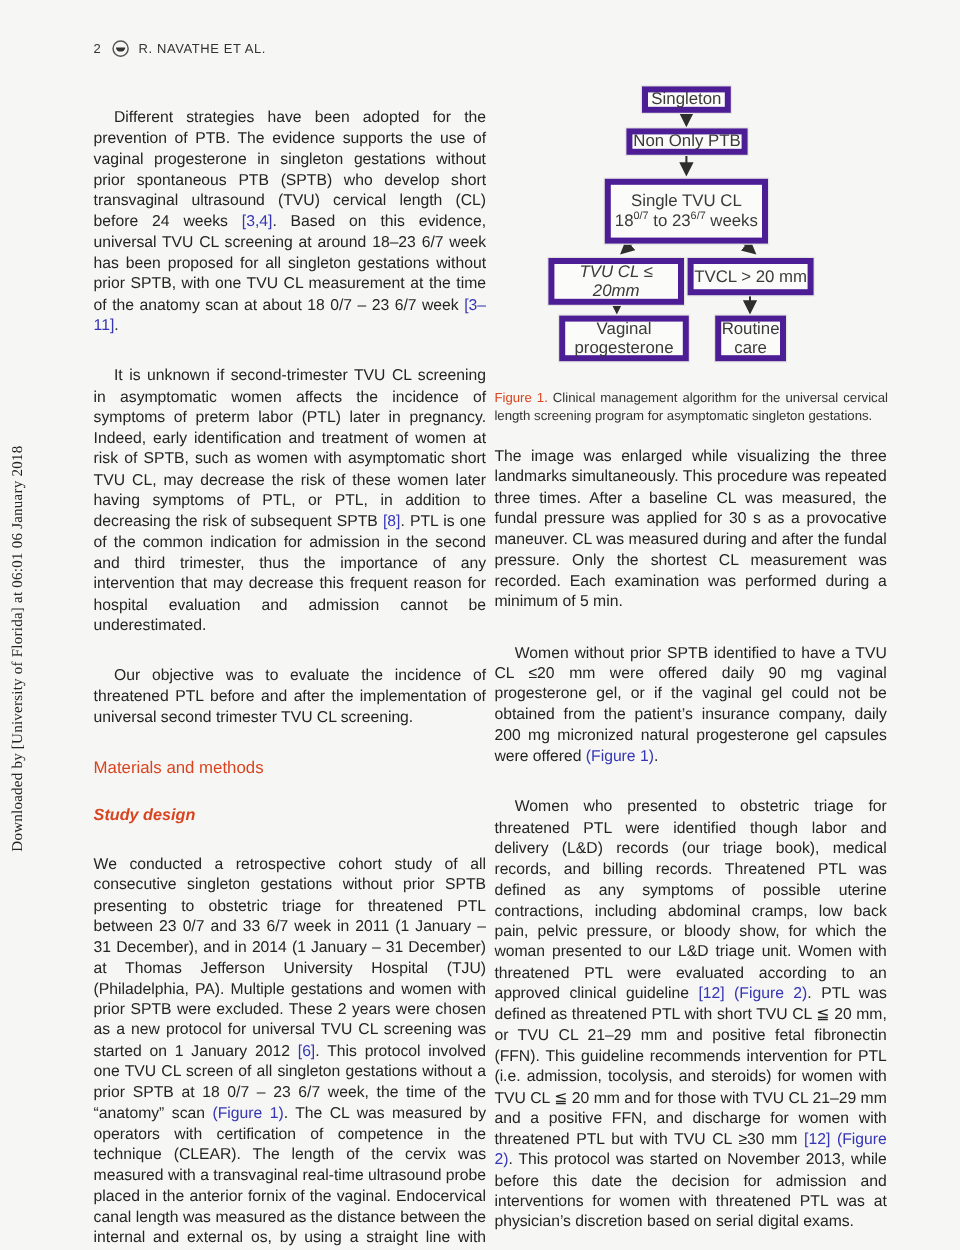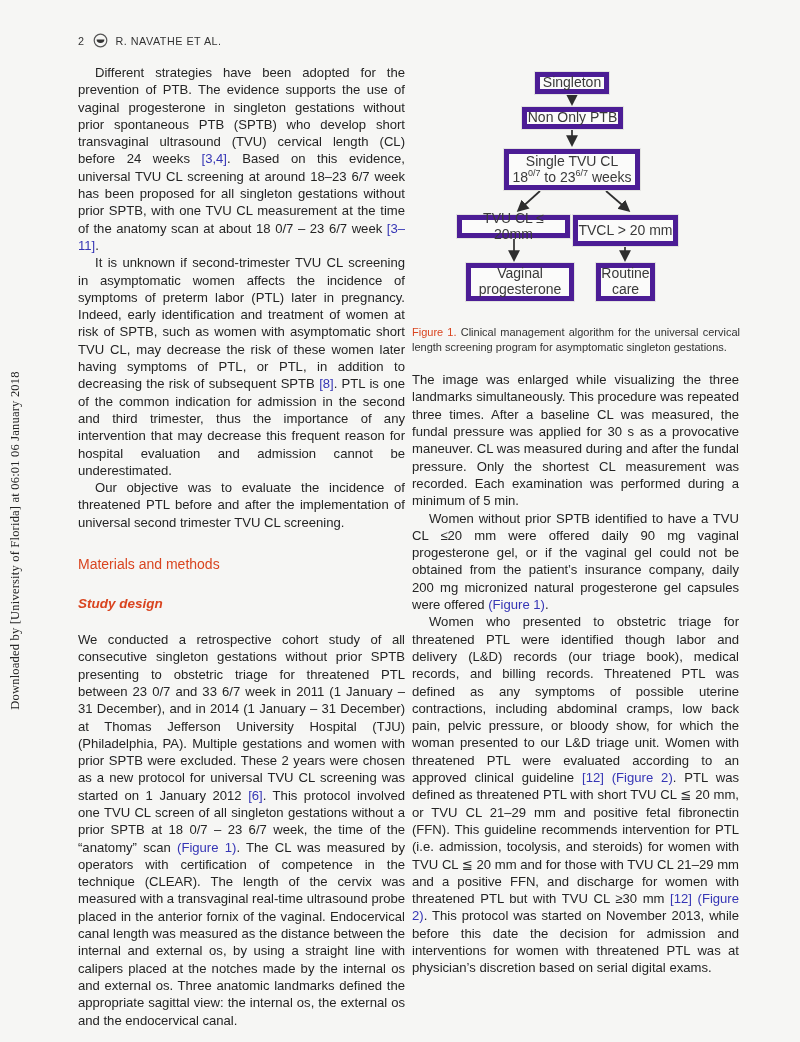--- a/index.html
+++ b/index.html
@@ -38,20 +38,21 @@
   .page-header .logo{width:15px;height:15px;margin:0 8px;display:inline-block;}
   
   .col{position:absolute;width:327px;}
   .col-left{left:78px; top:64px;}
   .col-right{left:412px; top:62px;}
   p.body-para{
     font-size:13.1px;
     line-height:17.3px;
     text-align:justify;
     color:var(--ink);
+    margin-top:25px;
   }
   p.indent{text-indent:17px;}
   .seg-cite, .seg-fig{color:var(--link);}
   .seg-sup{font-size:9px;vertical-align:super;line-height:0;}
   .seg-figlabel{color:var(--accent);}
   h2.section{
     color:var(--accent);
     font-size:14px;
     font-weight:normal;
     margin-top:25px;
@@ -129,25 +130,25 @@
         </defs>
         <line x1="160" y1="32" x2="160" y2="41" stroke="#2e2e2e" stroke-width="1.7" marker-end="url(#ah)"></line>
         <line x1="160" y1="67" x2="160" y2="82" stroke="#2e2e2e" stroke-width="1.7" marker-end="url(#ah)"></line>
         <line x1="128" y1="129" x2="107" y2="148" stroke="#2e2e2e" stroke-width="1.7" marker-end="url(#ah)"></line>
         <line x1="194" y1="129" x2="216" y2="148" stroke="#2e2e2e" stroke-width="1.7" marker-end="url(#ah)"></line>
         <line x1="102" y1="176" x2="102" y2="197" stroke="#2e2e2e" stroke-width="1.7" marker-end="url(#ah)"></line>
         <line x1="213" y1="176" x2="213" y2="197" stroke="#2e2e2e" stroke-width="1.7" marker-end="url(#ah)"></line>
       </svg>
       <div class="fc-node" style="left:123px;top:10px;width:74px;height:22px;">Singleton</div>
       <div class="fc-node" style="left:110px;top:45px;width:101px;height:22px;">Non Only PTB</div>
-      <div class="fc-node" style="left:92px;top:87px;width:136px;height:41px;">
+      <div class="fc-node" style="left:92px;top:87px;width:136px;height:54px;">
         <div>Single TVU CL</div>
         <div><span>18</span><span class="seg-sup">0/7</span><span> to 23</span><span class="seg-sup">6/7</span><span> weeks</span></div>
       </div>
-      <div class="fc-node" style="left:45px;top:153px;width:113px;height:23px;">TVU CL ≤ 20mm</div>
+      <div class="fc-node" style="left:45px;top:153px;width:113px;height:39px;font-style:italic;">TVU CL ≤ 20mm</div>
       <div class="fc-node" style="left:161px;top:153px;width:105px;height:31px;">TVCL &gt; 20 mm</div>
       <div class="fc-node" style="left:54px;top:201px;width:108px;height:38px;">Vaginal progesterone</div>
       <div class="fc-node" style="left:184px;top:201px;width:59px;height:38px;">Routine care</div>
     </div>
     <div class="fig-caption"><span class="seg-figlabel">Figure 1. </span><span>Clinical management algorithm for the universal cervical length screening program for asymptomatic singleton gestations.</span></div>
   </div>
 
   <p class="body-para body-start"><span>The image was enlarged while visualizing the three landmarks simultaneously. This procedure was repeated three times. After a baseline CL was measured, the fundal pressure was applied for 30 s as a provocative maneuver. CL was measured during and after the fundal pressure. Only the shortest CL measurement was recorded. Each examination was performed during a minimum of 5 min.</span></p>
   <p class="body-para indent"><span>Women without prior SPTB identified to have a TVU CL ≤20 mm were offered daily 90 mg vaginal progesterone gel, or if the vaginal gel could not be obtained from the patient’s insurance company, daily 200 mg micronized natural progesterone gel capsules were offered </span><span class="seg-fig">(Figure 1)</span><span>.</span></p>
   <p class="body-para indent"><span>Women who presented to obstetric triage for threatened PTL were identified though labor and delivery (L&amp;D) records (our triage book), medical records, and billing records. Threatened PTL was defined as any symptoms of possible uterine contractions, including abdominal cramps, low back pain, pelvic pressure, or bloody show, for which the woman presented to our L&amp;D triage unit. Women with threatened PTL were evaluated according to an approved clinical guideline </span><span class="seg-cite">[12]</span><span> </span><span class="seg-fig">(Figure 2)</span><span>. PTL was defined as threatened PTL with short TVU CL ≦ 20 mm, or TVU CL 21–29 mm and positive fetal fibronectin (FFN). This guideline recommends intervention for PTL (i.e. admission, tocolysis, and steroids) for women with TVU CL ≦ 20 mm and for those with TVU CL 21–29 mm and a positive FFN, and discharge for women with threatened PTL but with TVU CL ≥30 mm </span><span class="seg-cite">[12]</span><span> </span><span class="seg-fig">(Figure 2)</span><span>. This protocol was started on November 2013, while before this date the decision for admission and interventions for women with threatened PTL was at physician’s discretion based on serial digital exams.</span></p>

